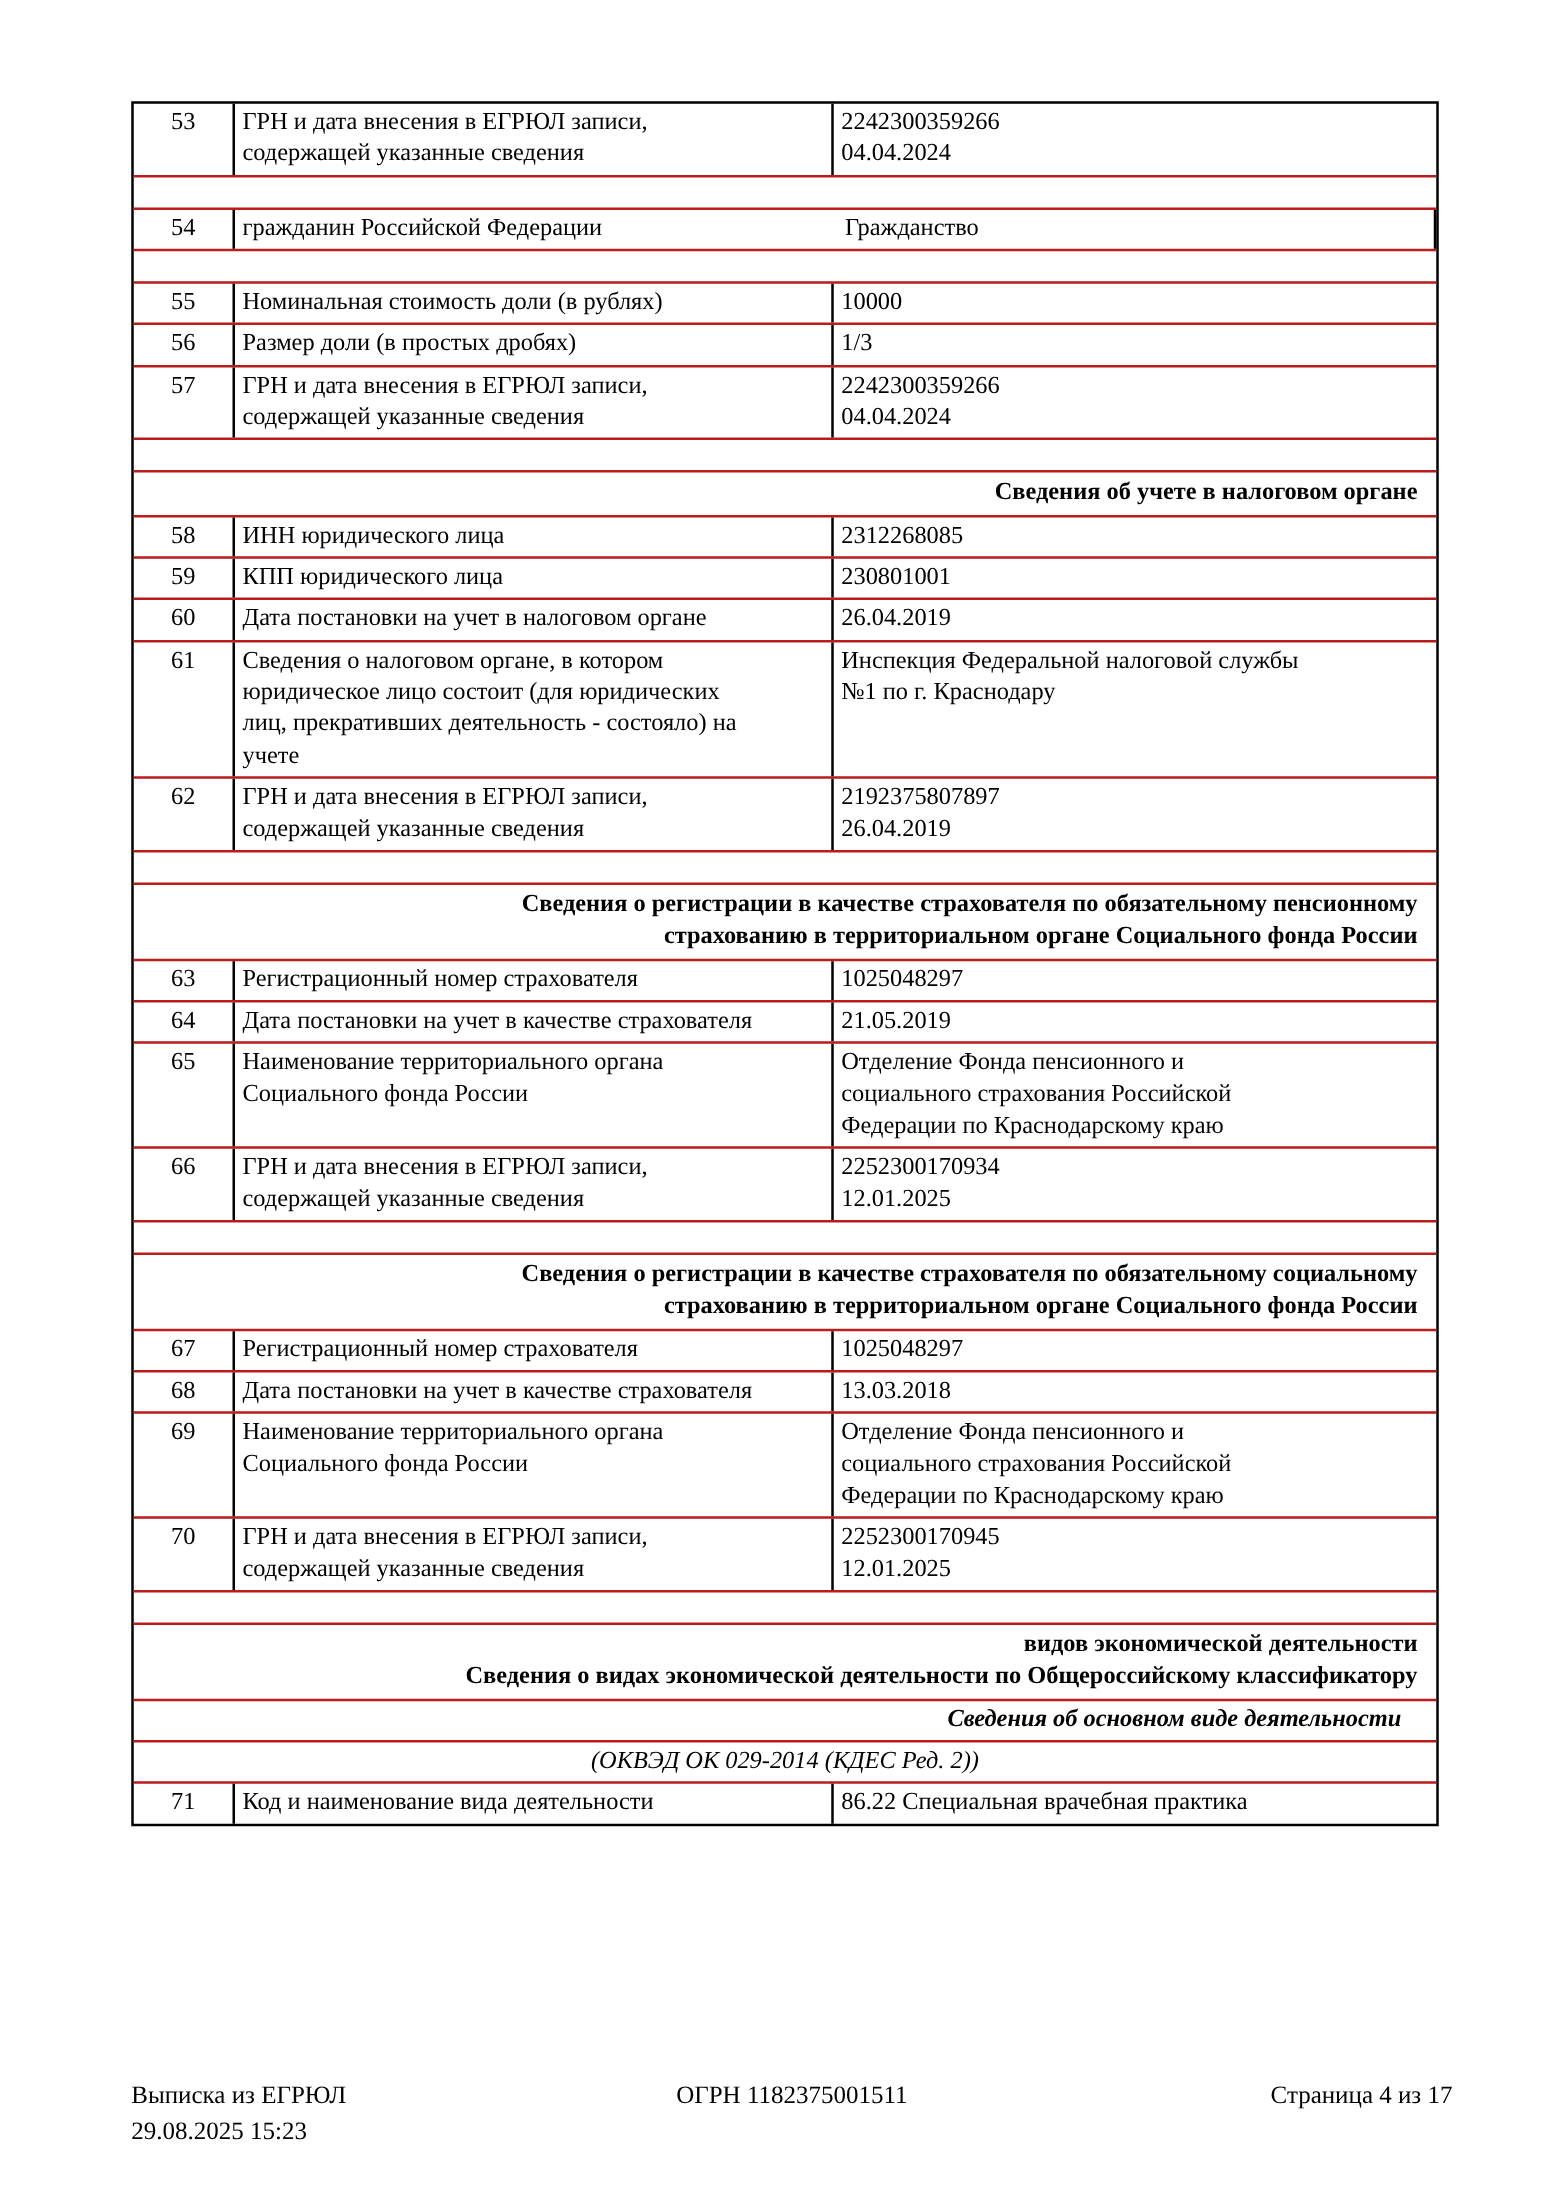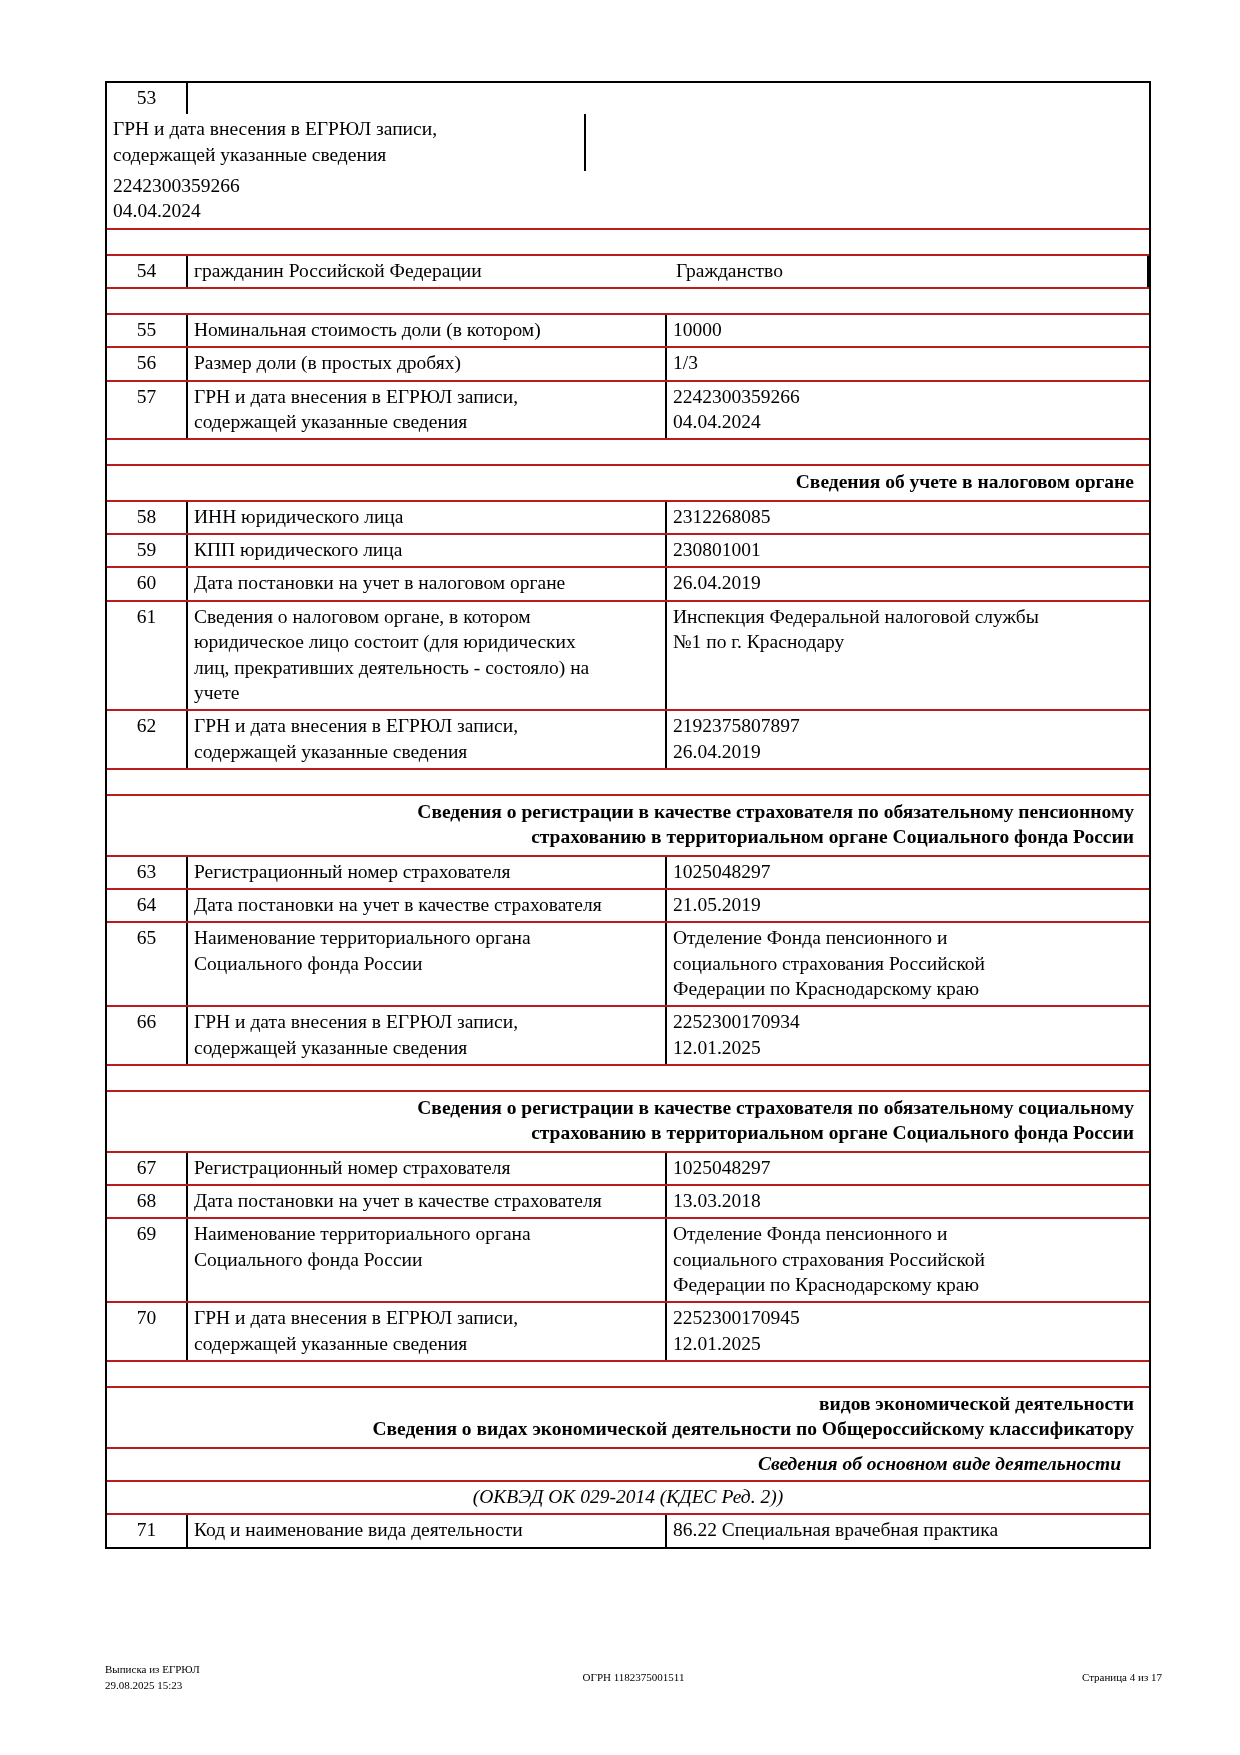--- a/index.html
+++ b/index.html
@@ -15,21 +15,21 @@
   
   .egrul-table {
     position:absolute;
     left:105px; top:81px;
     width:1046px;
     border:2px solid #000;
     font-size:19.5px;
     line-height:1.3;
   }
   .egrul-table > div { border-top:2px solid #b91c1c; }
-  .egrul-table > div:first-child { border-top:none;flex-direction:column; }
+  .egrul-table > div:first-child { border-top:none; }
 
   .trow { display:flex; align-items:stretch; min-height:33px; }
   .cell { padding:2px 6px 4px 6px; }
   .num {
     width:81px; flex:none;
     text-align:center;
     border-right:2px solid #000;
   }
   .label {
     width:479px; flex:none;
@@ -58,22 +58,22 @@
     padding:2px 10px 4px 10px;
   }
 
   
   .footer {
     position:absolute;
     left:105px; top:1662px;
     width:1057px;
     display:flex;
     justify-content:space-between;
-    align-items:center;
-    font-size:11px;
+    align-items:flex-start;
+    font-size:20px;
     line-height:1.45;
   }
   .footer-left  { flex:1; text-align:left; }
   .footer-center{ flex:1; text-align:center; }
   .footer-right { flex:1; text-align:right; }
 </style>
 </head>
 <body>
 
 <div class="page">
@@ -91,21 +91,21 @@
       <div class="trow">
         <div class="cell num">54</div>
         <div class="cell value">
           <div class="vline">гражданин Российской Федерации</div>
         </div>
         <div class="cell label">Гражданство</div>
       </div>
       <div class="spacer"></div>
       <div class="trow">
         <div class="cell num">55</div>
-        <div class="cell label">Номинальная стоимость доли (в котором)</div>
+        <div class="cell label">Номинальная стоимость доли (в рублях)</div>
         <div class="cell value">
           <div class="vline">10000</div>
         </div>
       </div>
       <div class="trow">
         <div class="cell num">56</div>
         <div class="cell label">Размер доли (в простых дробях)</div>
         <div class="cell value">
           <div class="vline">1/3</div>
         </div>

